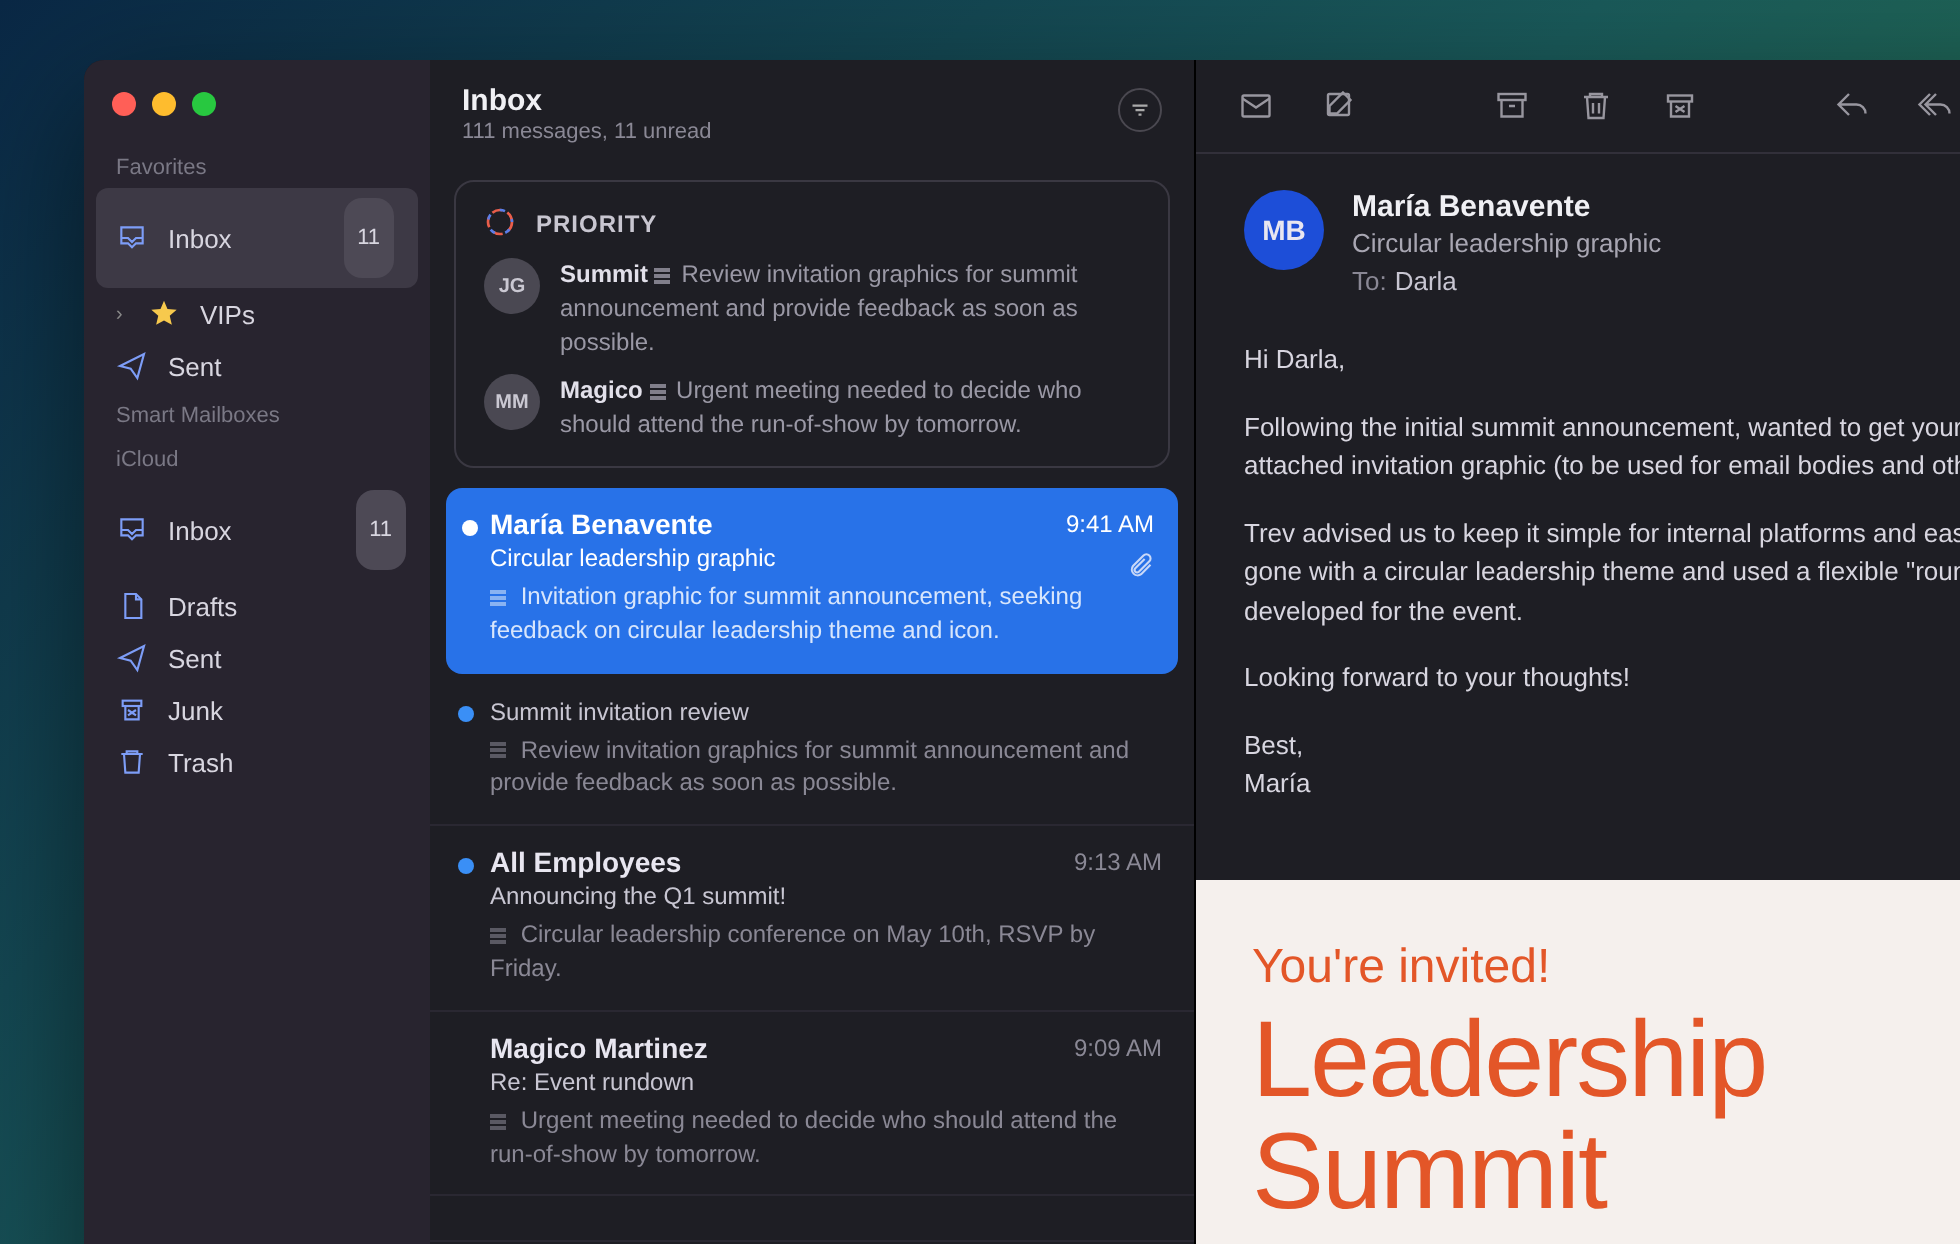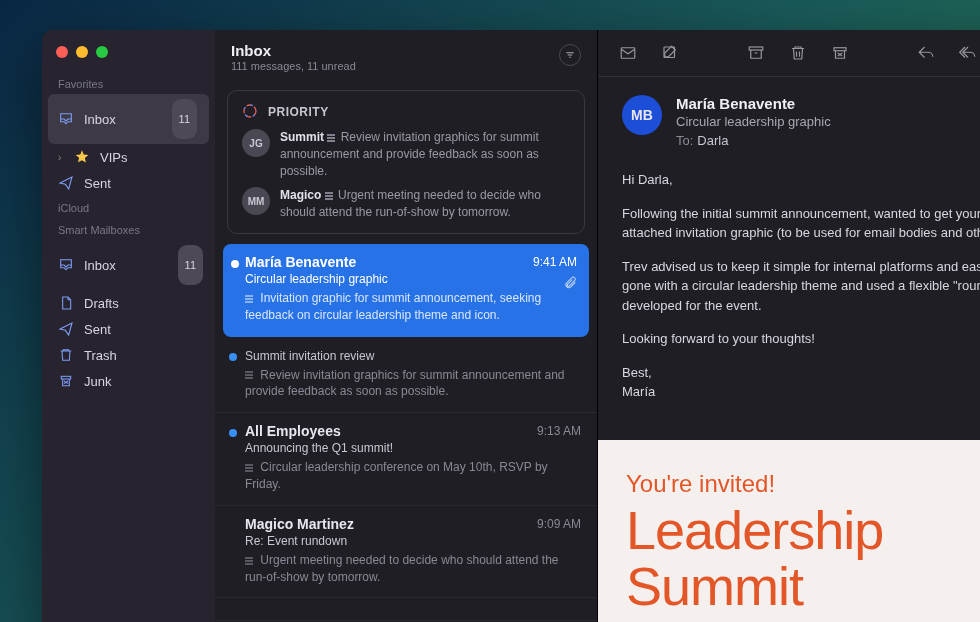--- a/index.html
+++ b/index.html
@@ -109,22 +109,22 @@
           <span>VIPs</span>
         </div>
         <div class="sidebar-item">
           <span class="sb-icon">
             <svg viewBox="0 0 24 24" fill="none" stroke="currentColor" stroke-width="1.6">
               <path d="M3 12l18-9-5 18-5-7z"></path>
             </svg>
           </span>
           <span>Sent</span>
         </div>
+        <div class="sidebar-section-title">Smart Mailboxes</div>
         <div class="sidebar-section-title">iCloud</div>
-        <div class="sidebar-section-title">Smart Mailboxes</div>
         <div class="sidebar-item">
           <span class="sb-icon">
             <svg viewBox="0 0 24 24" fill="none" stroke="currentColor" stroke-width="1.6">
               <path d="M4 4h16v12H15l-3 3-3-3H4z"></path>
               <path d="M4 12h5l3 3 3-3h5"></path>
             </svg>
           </span>
           <span>Inbox</span>
           <span class="badge">11</span>
         </div>
@@ -137,38 +137,38 @@
           </span>
           <span>Drafts</span>
         </div>
         <div class="sidebar-item">
           <span class="sb-icon">
             <svg viewBox="0 0 24 24" fill="none" stroke="currentColor" stroke-width="1.6">
               <path d="M3 12l18-9-5 18-5-7z"></path>
             </svg>
           </span>
           <span>Sent</span>
-        </div>
-        <div class="sidebar-item">
-          <span class="sb-icon">
-            <svg viewBox="0 0 24 24" fill="none" stroke="currentColor" stroke-width="1.6">
-              <path d="M4 6h16M8 6V4h8v2M6 6l1 14h10l1-14"></path>
-            </svg>
-          </span>
-          <span>Trash</span>
         </div>
         <div class="sidebar-item">
           <span class="sb-icon">
             <svg viewBox="0 0 24 24" fill="none" stroke="currentColor" stroke-width="1.6">
               <rect x="5" y="5" width="14" height="4"></rect>
               <path d="M7 9v10h10V9"></path>
               <path d="M9 12l6 4M15 12l-6 4"></path>
             </svg>
           </span>
           <span>Junk</span>
+        </div>
+        <div class="sidebar-item">
+          <span class="sb-icon">
+            <svg viewBox="0 0 24 24" fill="none" stroke="currentColor" stroke-width="1.6">
+              <path d="M4 6h16M8 6V4h8v2M6 6l1 14h10l1-14"></path>
+            </svg>
+          </span>
+          <span>Trash</span>
         </div>
       </div>
   </div>
 
   <div class="msg-list">
     <div class="msg-header">
       <div class="msg-header-titles">
         <div class="msg-header-title">Inbox</div>
         <div class="msg-header-sub">111 messages, 11 unread</div>
       </div>

